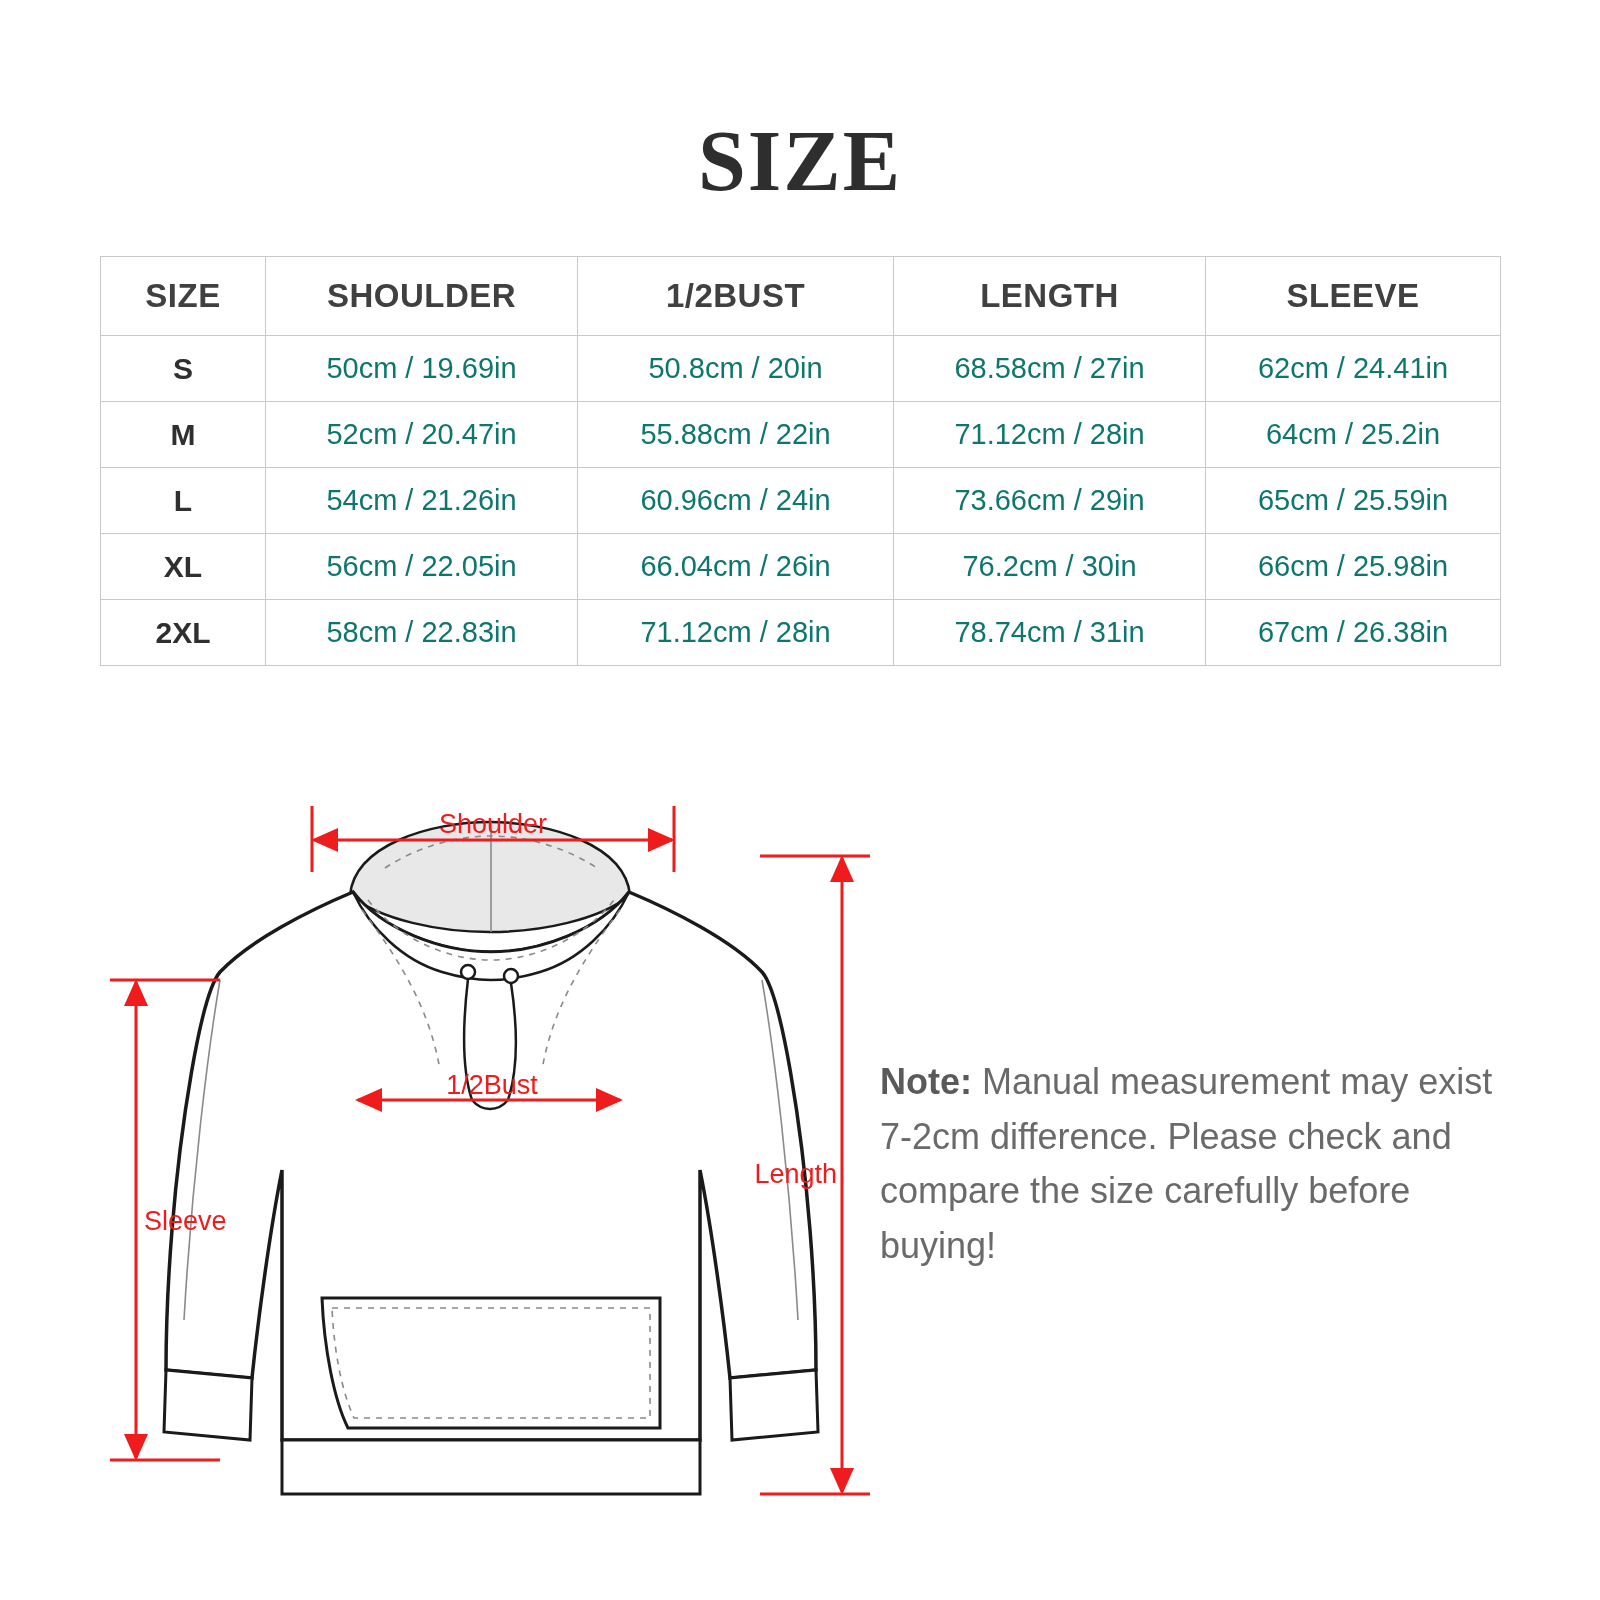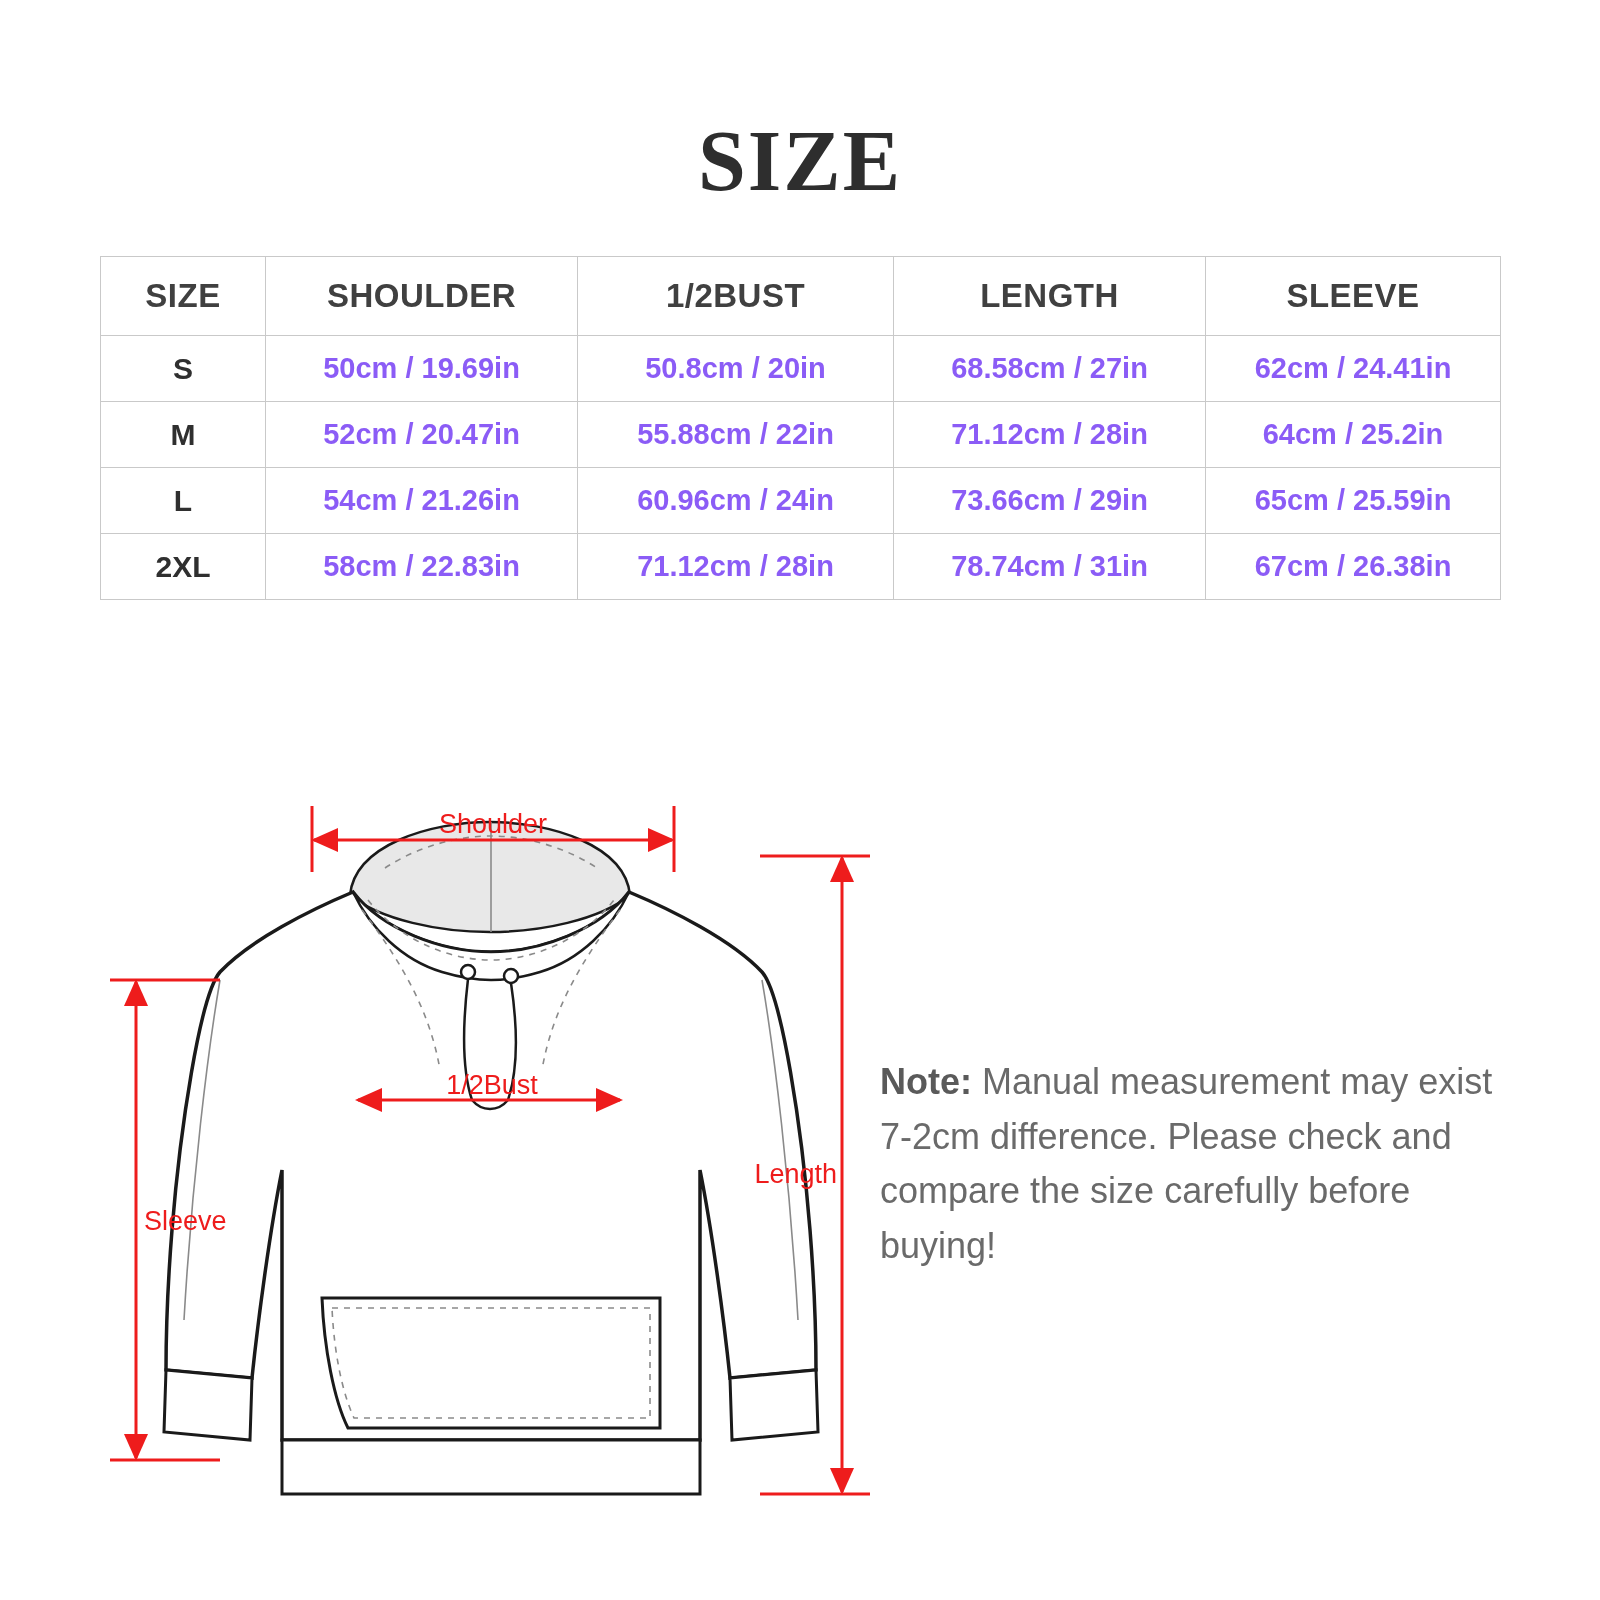--- a/index.html
+++ b/index.html
@@ -46,22 +46,22 @@
   }
   table.size-table th {
     height: 76px;
     font-size: 33px;
     font-weight: 700;
     letter-spacing: 0.5px;
   }
   table.size-table td {
     height: 63px;
     font-size: 29px;
-    font-weight: 700;
-    color: #8b5cf6;
+    font-weight: 400;
+    color: #0f766e;
   }
   table.size-table td.size-col {
     font-weight: 700;
     font-size: 30px;
     color: #2f2f2f;
   }
   col.c-size { width: 165px; }
   col.c-shoulder { width: 312px; }
   col.c-bust { width: 316px; }
   col.c-length { width: 312px; }
@@ -130,20 +130,27 @@
         <td>55.88cm / 22in</td>
         <td>71.12cm / 28in</td>
         <td>64cm / 25.2in</td>
       </tr>
       <tr>
         <td class="size-col">L</td>
         <td>54cm / 21.26in</td>
         <td>60.96cm / 24in</td>
         <td>73.66cm / 29in</td>
         <td>65cm / 25.59in</td>
+      </tr>
+      <tr>
+        <td class="size-col">XL</td>
+        <td>56cm / 22.05in</td>
+        <td>66.04cm / 26in</td>
+        <td>76.2cm / 30in</td>
+        <td>66cm / 25.98in</td>
       </tr>
       <tr>
         <td class="size-col">2XL</td>
         <td>58cm / 22.83in</td>
         <td>71.12cm / 28in</td>
         <td>78.74cm / 31in</td>
         <td>67cm / 26.38in</td>
       </tr>
     </tbody>
   </table>

